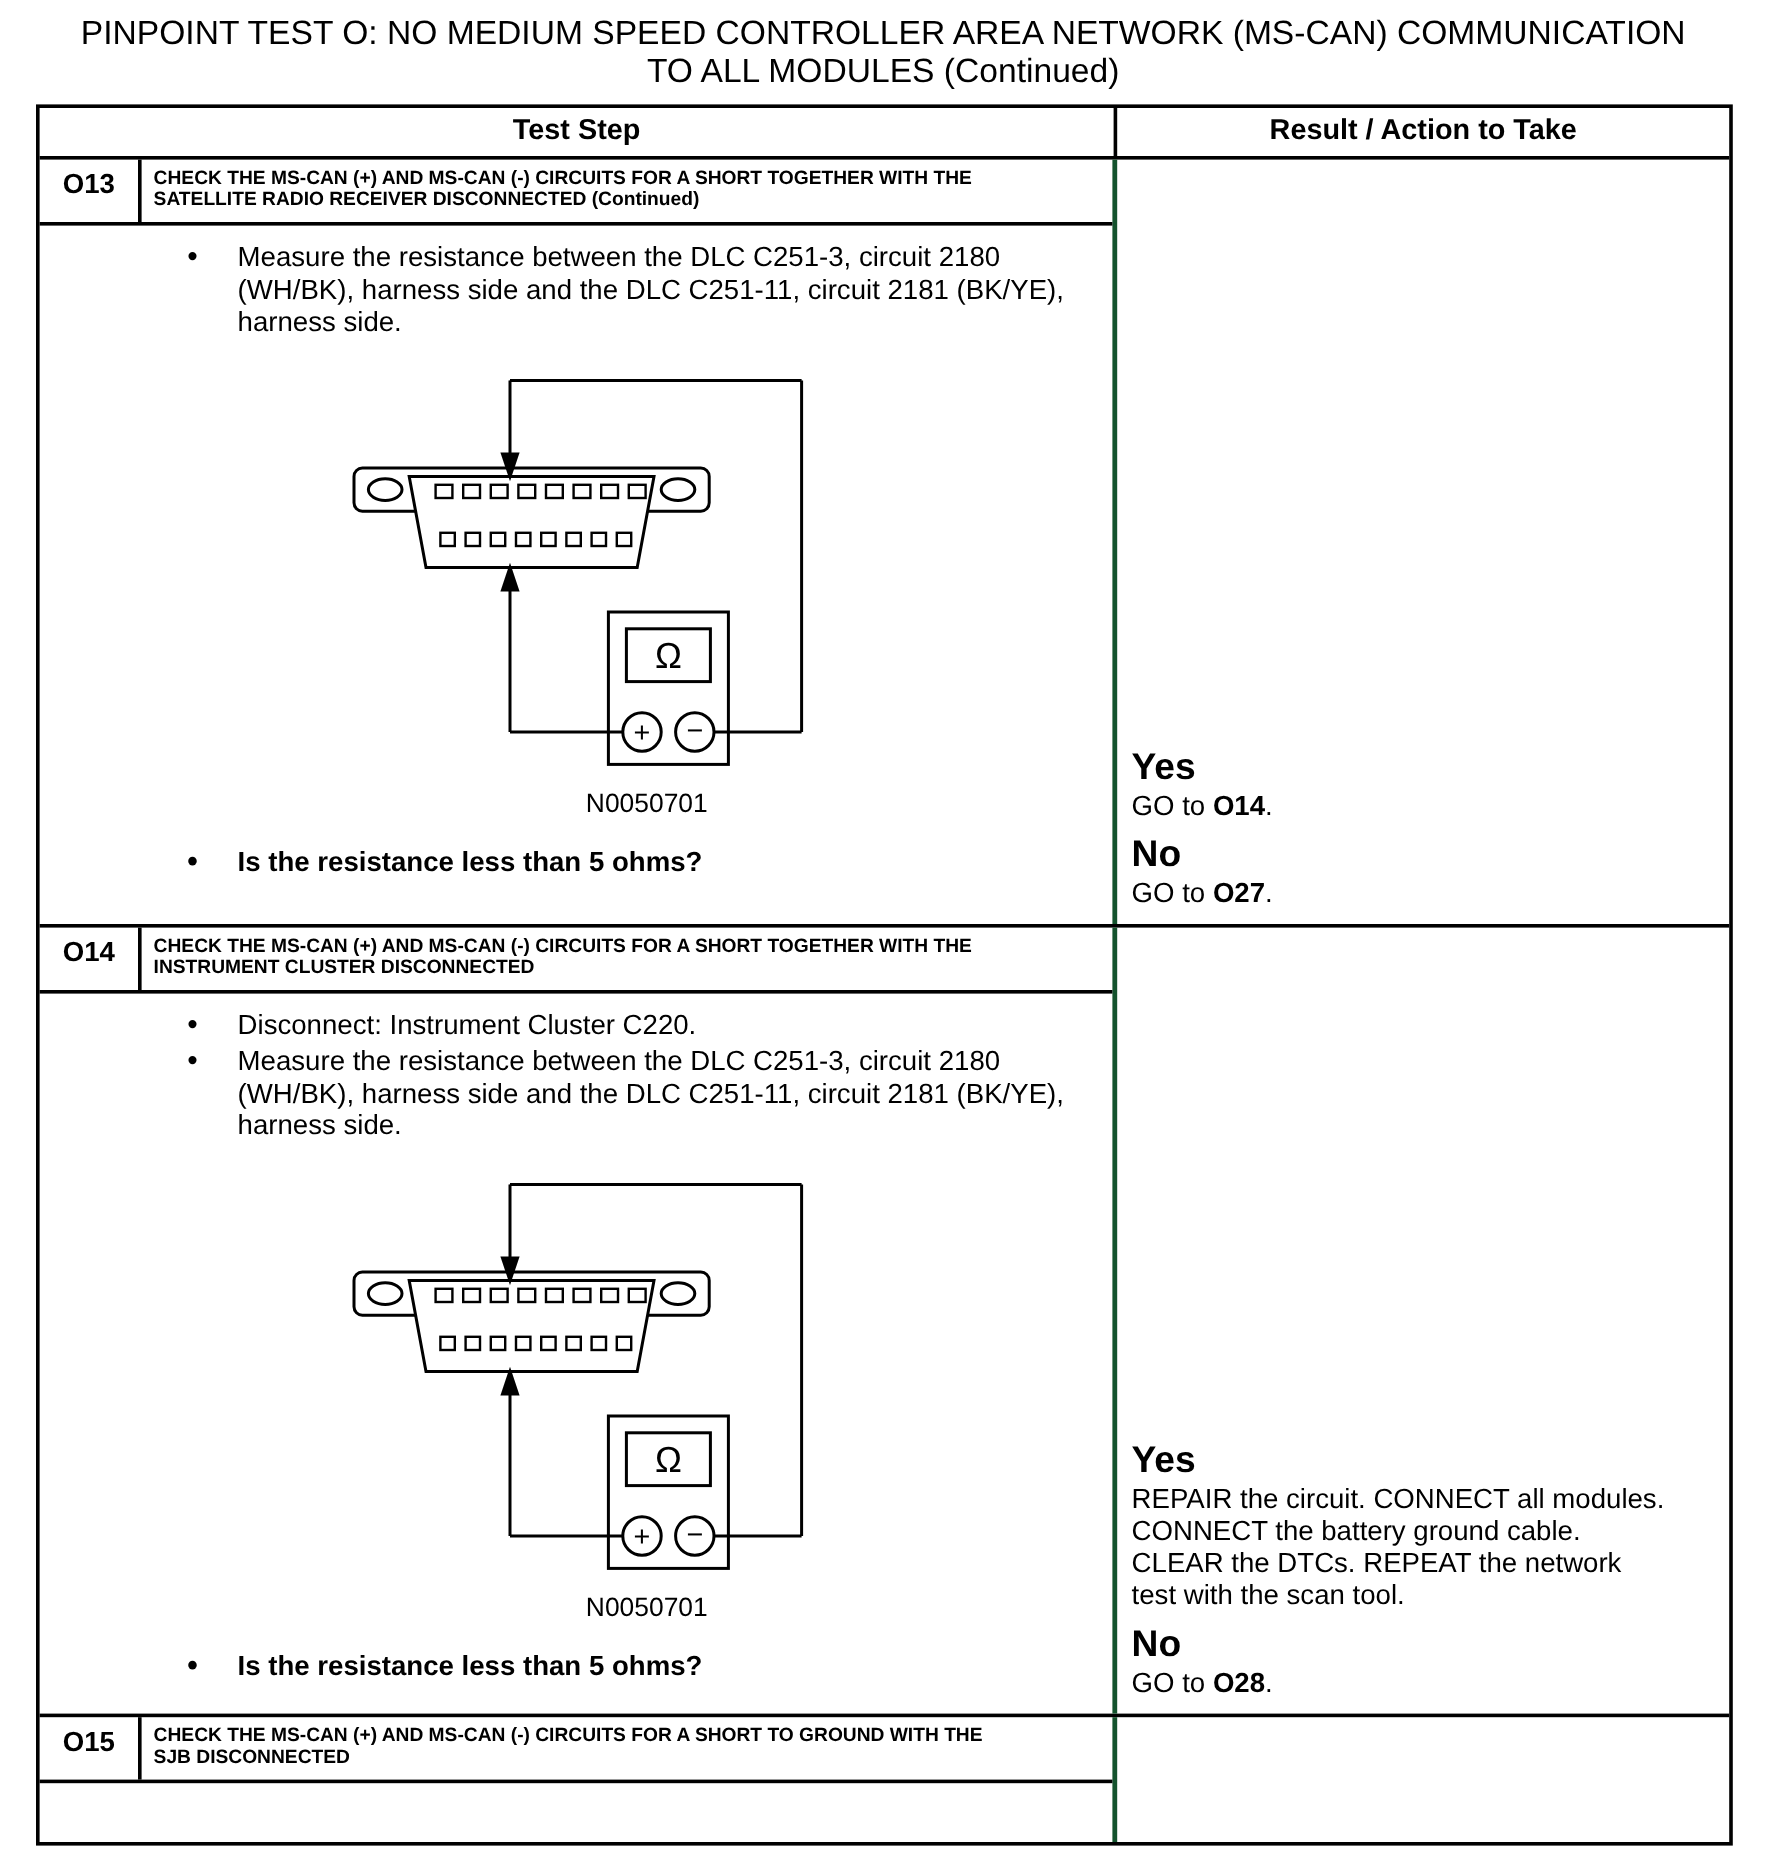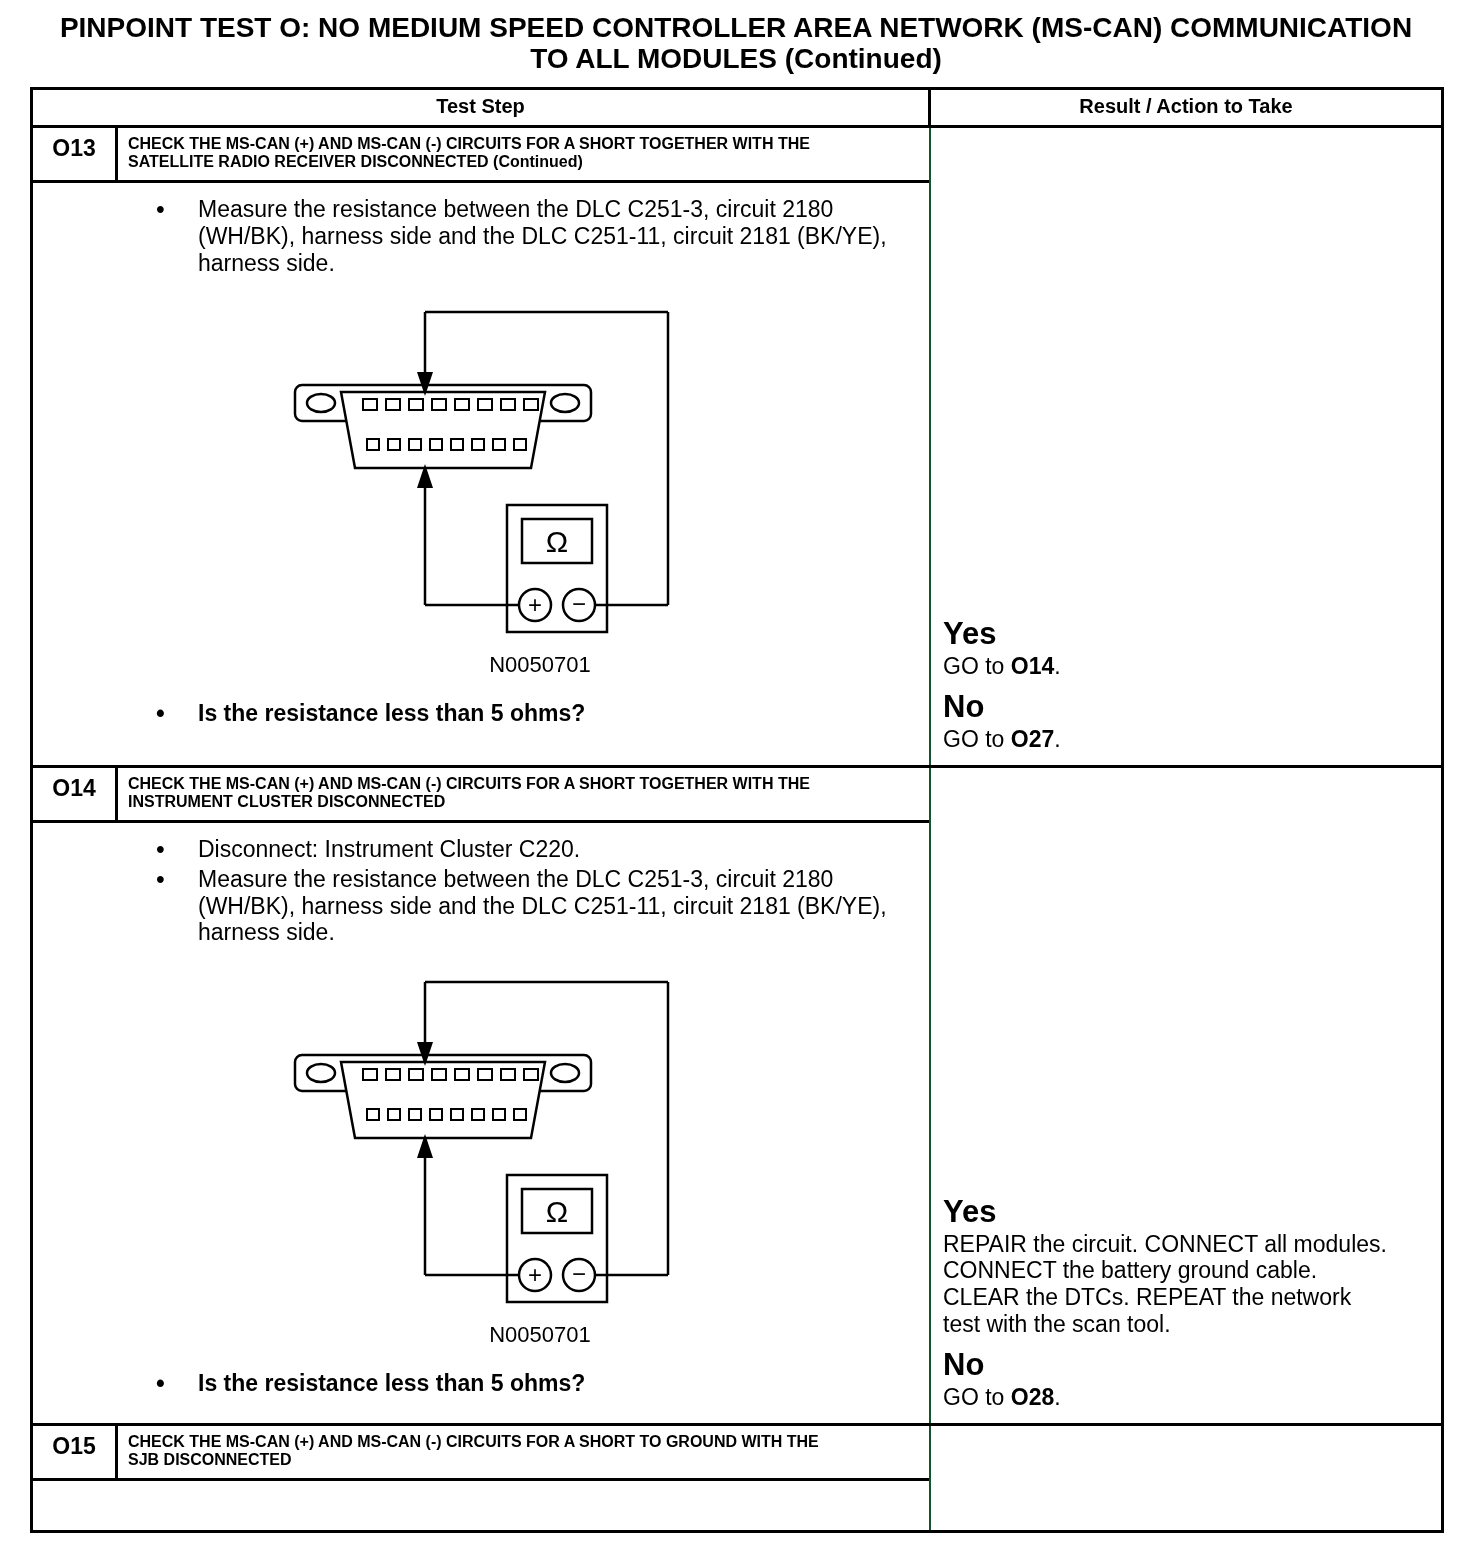--- a/index.html
+++ b/index.html
@@ -6,49 +6,49 @@
   html, body { margin: 0; padding: 0; }
   body {
     width: 1472px;
     min-height: 1554px;
     background: #ffffff;
     color: #000000;
     font-family: "Liberation Sans", sans-serif;
   }
   .page-title {
     text-align: center;
-    font-weight: bold;
+    font-weight: normal;
     font-size: 28px;
     line-height: 1.12;
     padding-top: 12px;
   }
   .ptable {
     margin: 12px 28px 0 30px;
     border: 3px solid #000;
   }
   .head-row {
     display: grid;
     grid-template-columns: 1fr 510px;
     border-bottom: 3px solid #000;
   }
   .head-cell {
     font-weight: bold;
-    font-size: 20px;
+    font-size: 24px;
     text-align: center;
     padding: 5px 0 7px 0;
   }
   .head-cell.left { border-right: 3px solid #000; }
 
   .step-row {
     display: grid;
     grid-template-columns: 1fr 510px;
     border-bottom: 3px solid #000;
   }
   .step-row:last-child { border-bottom: none; }
-  .step-left { border-right: 2px solid #14532d; display: flex; flex-direction: column; }
+  .step-left { border-right: 4px solid #14532d; display: flex; flex-direction: column; }
   .step-right {
     display: flex;
     flex-direction: column;
     justify-content: flex-end;
     padding: 8px 10px 12px 12px;
   }
   .row-o13 { min-height: 640px; }
   .row-o14 { min-height: 658px; }
   .row-o15 { min-height: 104px; }
 

